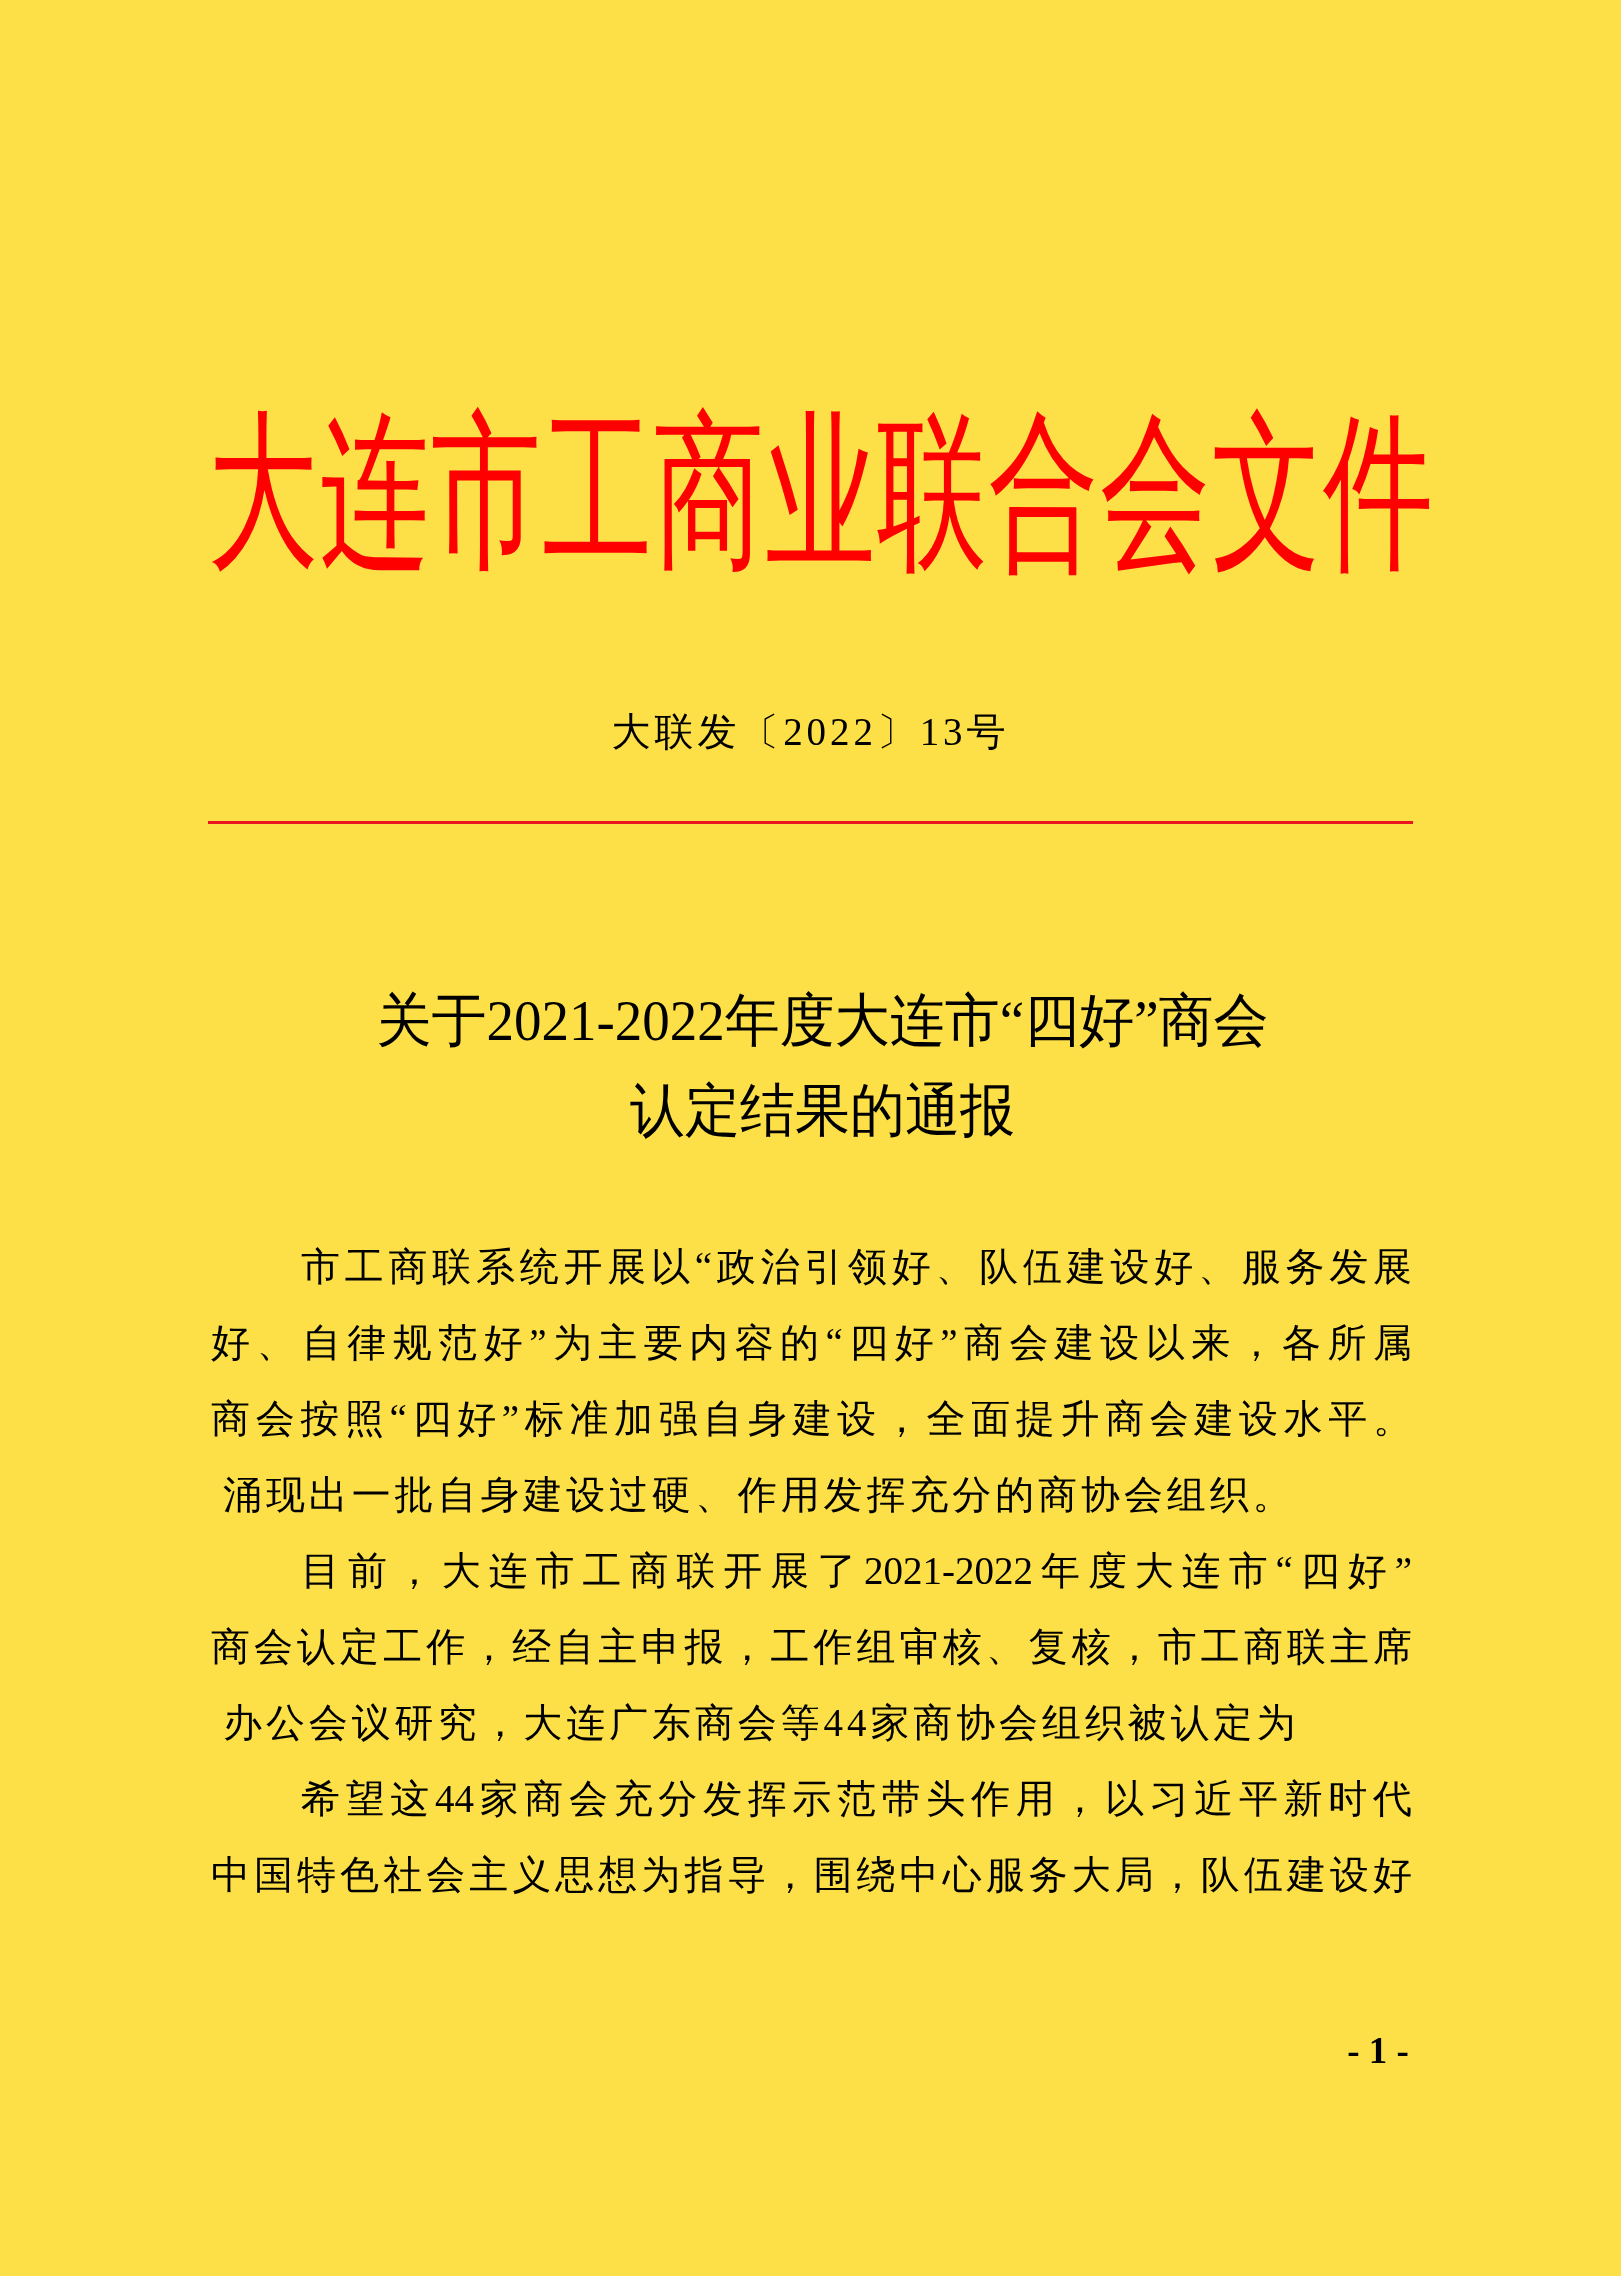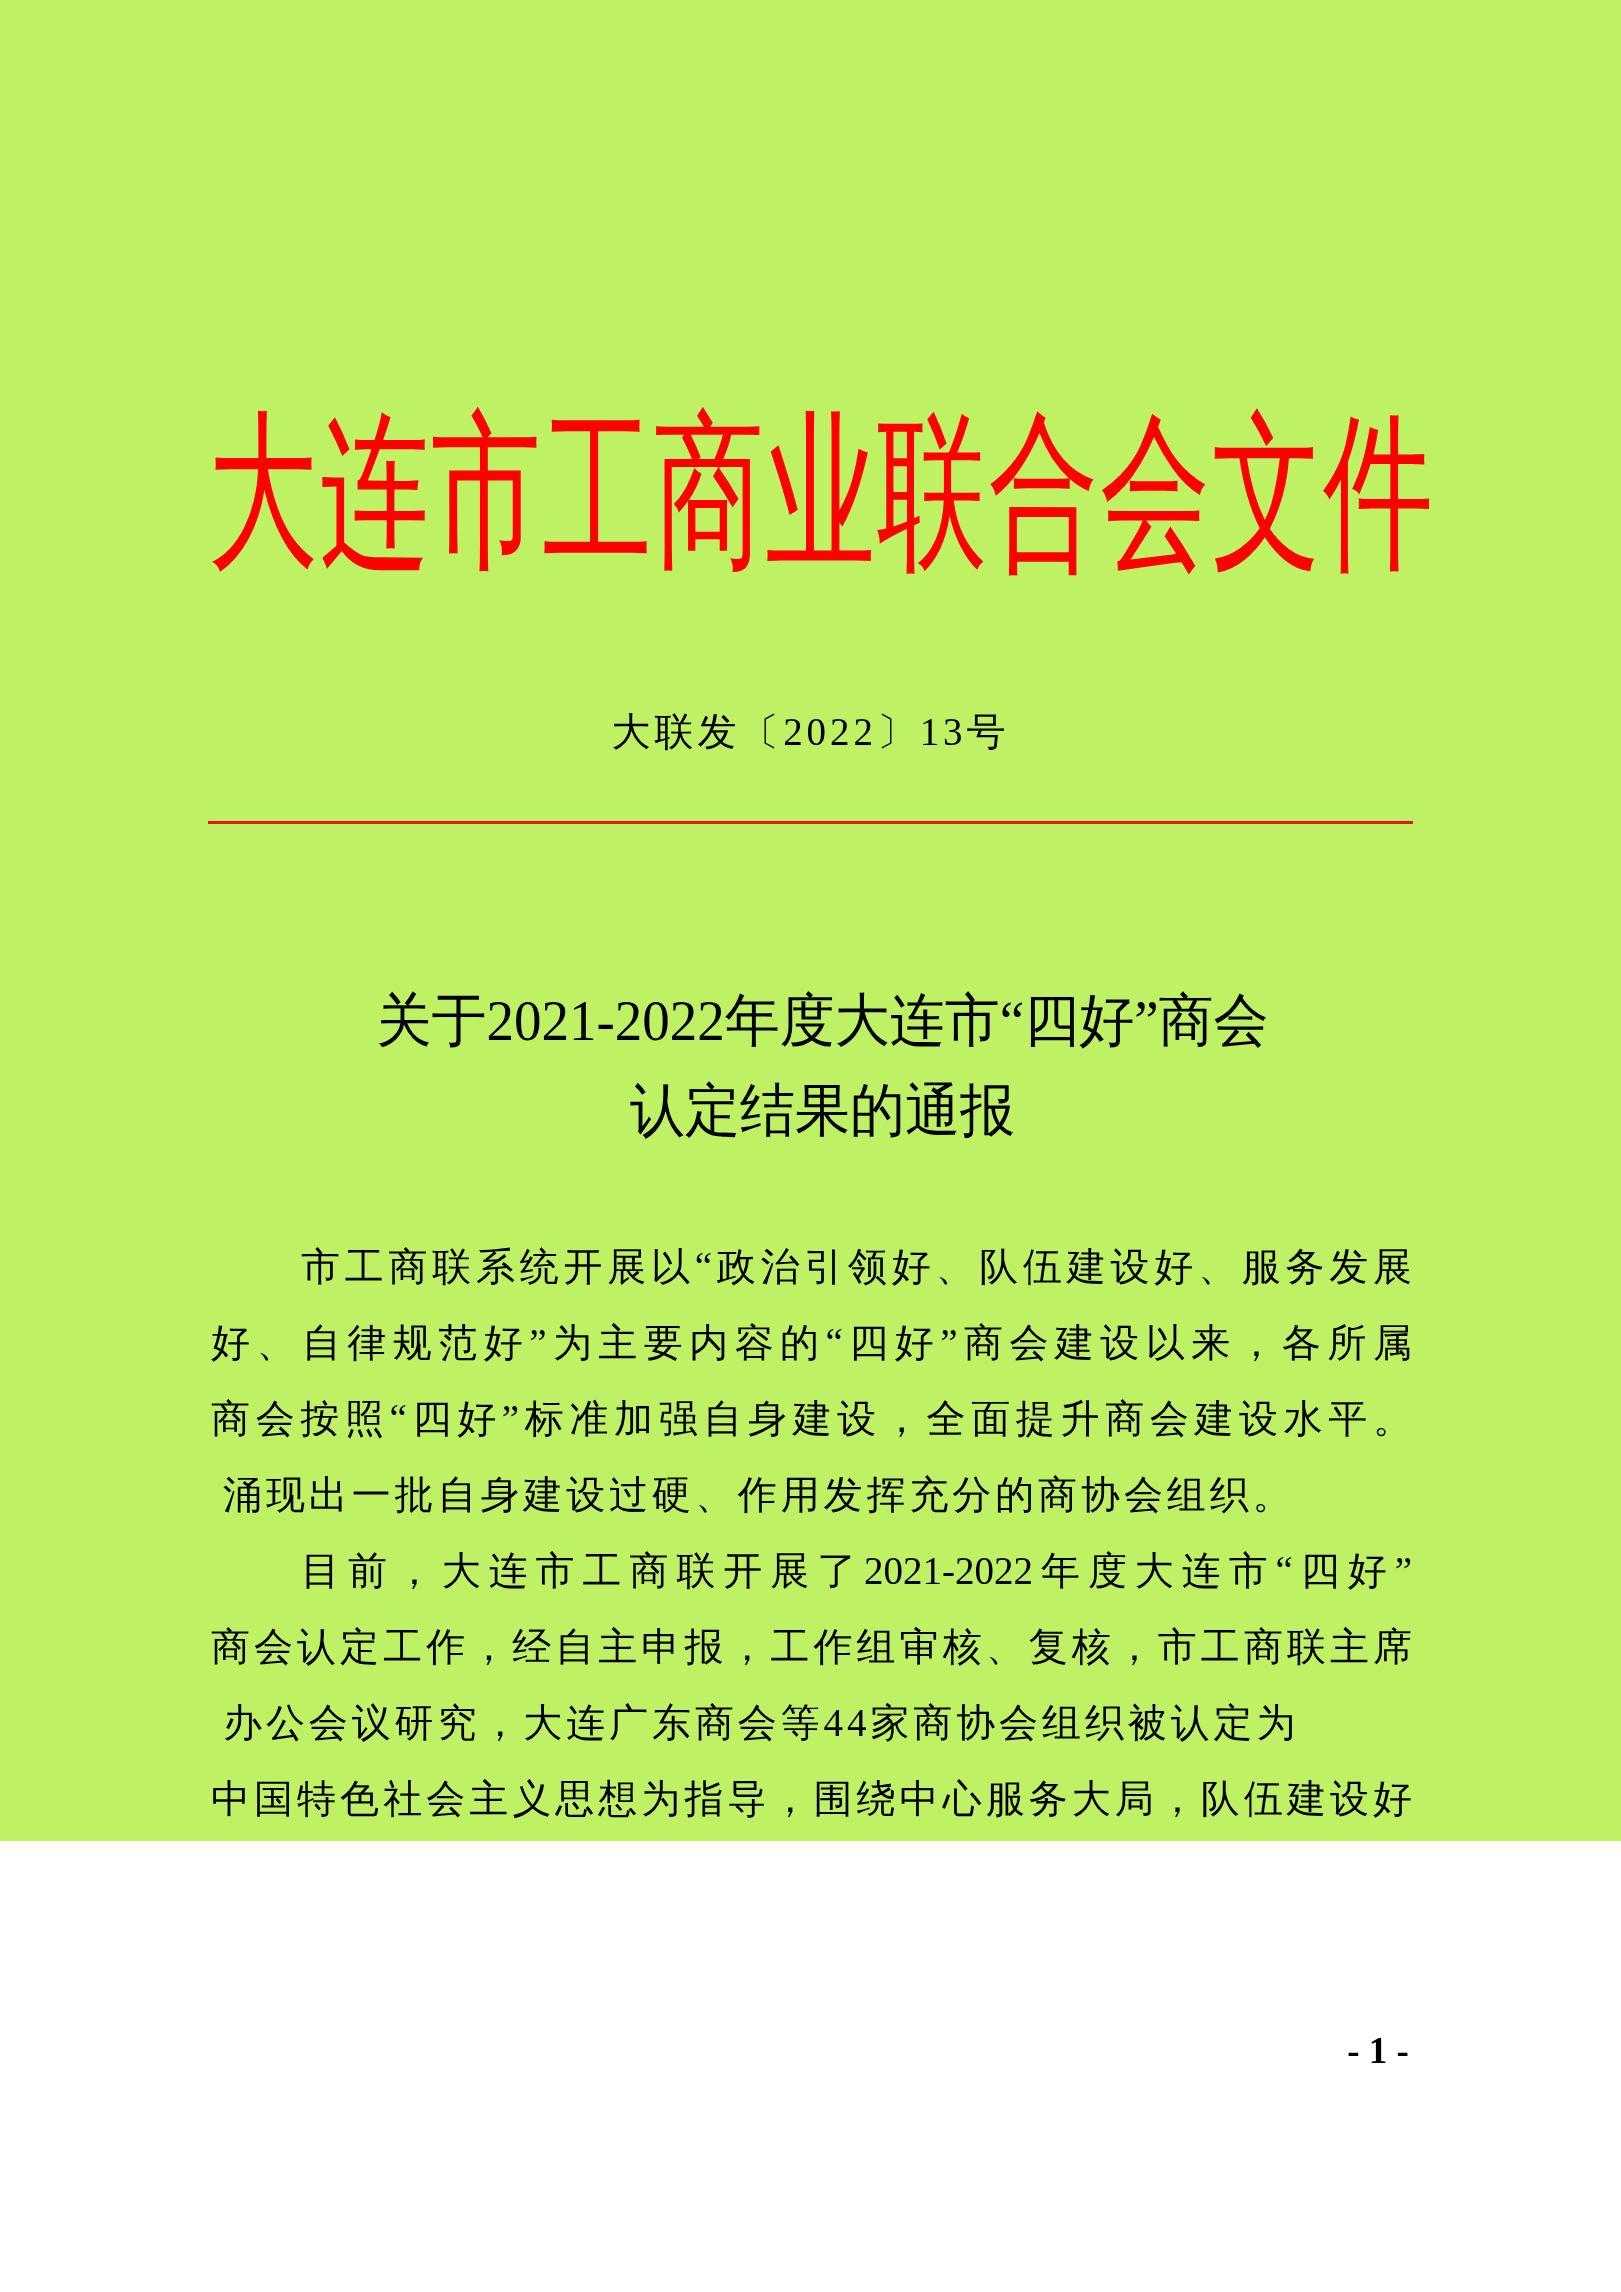--- a/index.html
+++ b/index.html
@@ -12,22 +12,22 @@
     height: 2293px;
     position: relative;
     overflow: hidden;
     font-family: "Liberation Serif", "DejaVu Serif", serif;
     color: #000000;
   }
   .page {
     position: absolute;
     left: 0; top: 0;
     width: 1621px;
-    height: 1841px;
-    background: #bef264;
+    height: 2276px;
+    background: #fde047;
   }
   .red-header {
     position: absolute;
     left: 208px;
     top: 404px;
     width: 1225px;
     height: 181px;
     color: #ff0000;
     font-family: "Liberation Serif", "DejaVu Serif", serif;
     font-size: 110px;
@@ -137,20 +137,21 @@
       <span class="bline">好、自律规范好”为主要内容的“四好”商会建设以来，各所属</span>
       <span class="bline">商会按照“四好”标准加强自身建设，全面提升商会建设水平。</span>
       <span class="bline last">涌现出一批自身建设过硬、作用发挥充分的商协会组织。</span>
     </div>
     <div class="paragraph">
       <span class="bline indent">目前，大连市工商联开展了2021-2022年度大连市“四好”</span>
       <span class="bline">商会认定工作，经自主申报，工作组审核、复核，市工商联主席</span>
       <span class="bline last">办公会议研究，大连广东商会等44家商协会组织被认定为</span>
     </div>
     <div class="paragraph">
+      <span class="bline indent">希望这44家商会充分发挥示范带头作用，以习近平新时代</span>
       <span class="bline">中国特色社会主义思想为指导，围绕中心服务大局，队伍建设好</span>
     </div>
   </div>
 
   <div class="page-number">- 1 -</div>
 
 </div>
 
 
 </body></html>

